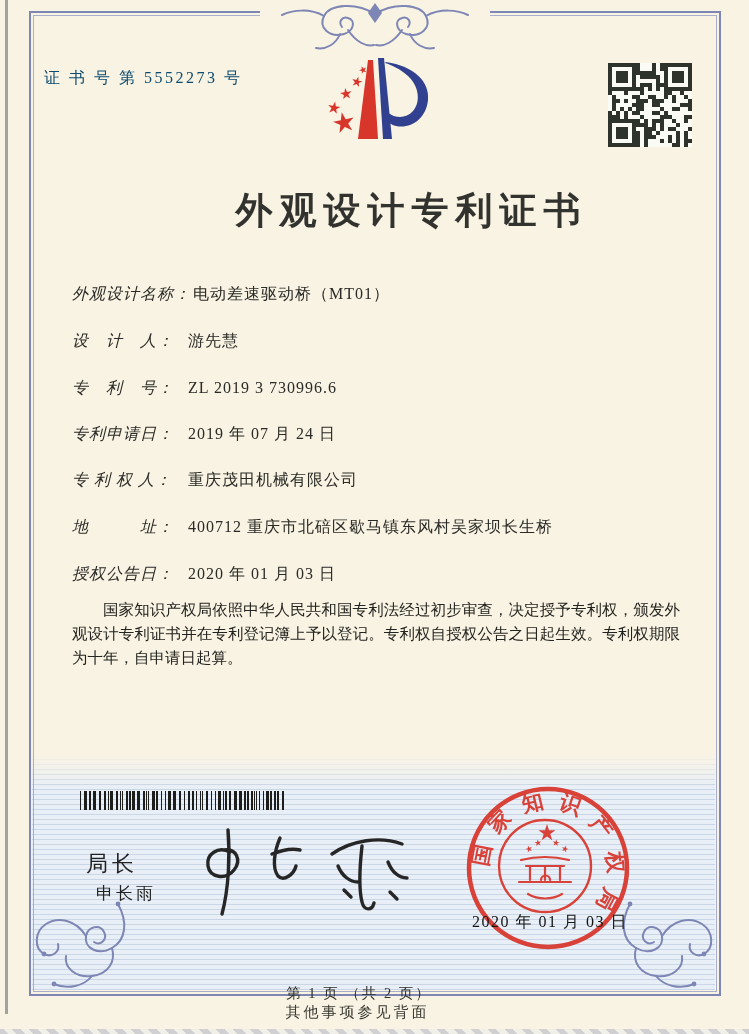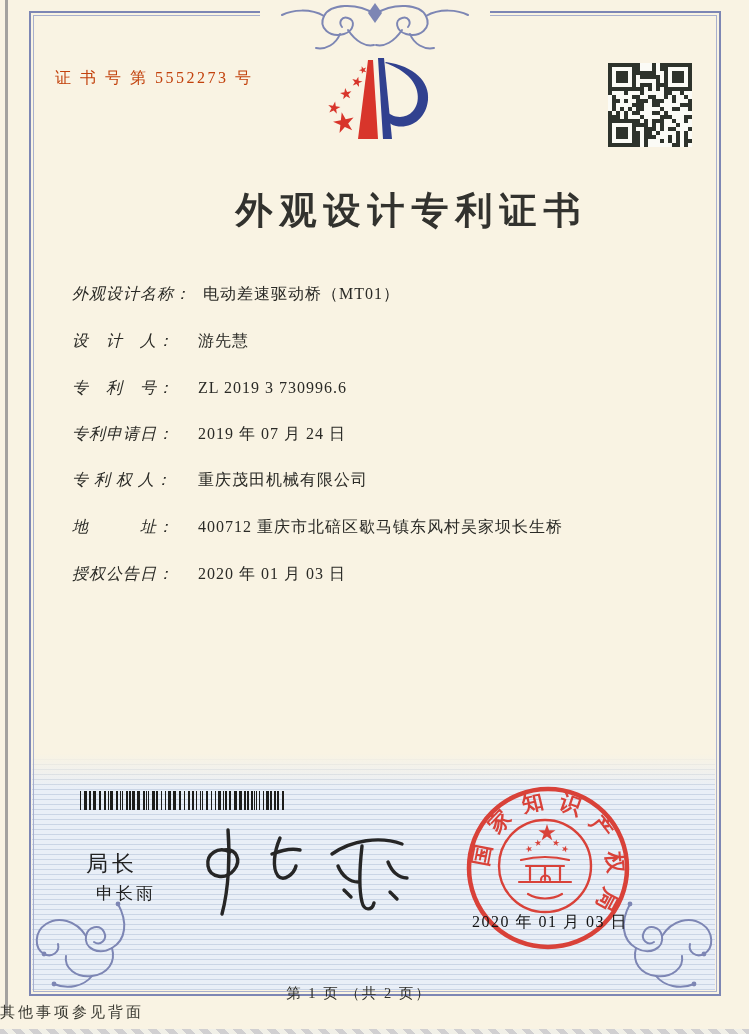--- a/index.html
+++ b/index.html
@@ -16,35 +16,35 @@
   
   .frame{position:absolute;left:29px;top:11px;width:688px;height:981px;border:2px solid #7d86b4;z-index:2;}
   .frame-inner{position:absolute;inset:2px;border:1px solid #a8afcd;}
   
   .wave-zone{position:absolute;left:32px;top:754px;width:683px;height:236px;z-index:1;
     background-color:#e9eff7;
     background-image:repeating-linear-gradient(to bottom, rgba(122,146,184,.28) 0 1px, rgba(233,239,247,0) 1px 5px);}
   .wave-zone::before{content:"";position:absolute;left:0;top:0;width:100%;height:34px;
     background:linear-gradient(#f9f3e3,rgba(249,243,227,0));}
   .abs{position:absolute;z-index:4;}
-  .cert-no{left:55px;top:68px;font-size:16px;letter-spacing:2.5px;color:#c2410c;}
+  .cert-no{left:44px;top:68px;font-size:16px;letter-spacing:2.5px;color:#0c4a6e;}
   .title{left:0;top:186px;width:749px;text-align:center;font-size:37px;font-weight:700;
     letter-spacing:7px;color:#32322e;margin-left:37px;}
   .field-row{left:72px;width:640px;font-size:16px;letter-spacing:1px;color:#2a2a26;}
   .flabel{display:inline-block;min-width:114px;font-style:italic;}
-  .fvalue{margin-left:12px;text-align:center;}
+  .fvalue{margin-left:2px;text-align:center;}
   .pair2{position:absolute;left:304px;top:0;}
   .paras{left:72px;top:598px;width:608px;font-size:15.5px;line-height:23.8px;
     text-align:justify;color:#23231f;z-index:4;position:absolute;}
   .paras p{margin:0 0 2px 0;text-indent:2em;}
   .director-title{left:86px;top:849px;font-size:22px;letter-spacing:4px;color:#222;}
   .director-name{left:96px;top:882px;font-size:17px;letter-spacing:3px;color:#222;}
   .seal-date{left:472px;top:912px;font-size:16px;letter-spacing:1.5px;color:#141414;z-index:7;}
   .footer-page{left:0;top:959px;width:718px;text-align:center;font-size:14.5px;letter-spacing:2px;color:#2d2d28;margin-top:25px;}
-  .back-note{left:0;top:1003px;width:715px;text-align:left;font-size:15px;letter-spacing:3px;color:#3a3a32;z-index:4;position:absolute;}
+  .back-note{left:0;top:1003px;width:715px;text-align:center;font-size:15px;letter-spacing:3px;color:#3a3a32;z-index:4;position:absolute;}
   svg{display:block;}
   .logo{left:300px;top:42px;z-index:4;position:absolute;}
   .qr{left:608px;top:63px;z-index:4;position:absolute;}
   .barcode{left:80px;top:791px;z-index:4;position:absolute;}
   .signature{left:192px;top:824px;z-index:5;position:absolute;}
   .seal{left:452px;top:772px;z-index:6;position:absolute;opacity:.93;}
   .ornament-top{left:252px;top:0;z-index:3;position:absolute;}
   .flourish{z-index:3;position:absolute;}
 </style>
 </head>
@@ -369,20 +369,21 @@
   <span class="flabel">专 利 权 人：</span><span class="fvalue">重庆茂田机械有限公司</span>
 </div>
 <div class="abs field-row" style="top:517px">
   <span class="flabel">地　　　址：</span><span class="fvalue">400712 重庆市北碚区歇马镇东风村吴家坝长生桥</span>
 </div>
 <div class="abs field-row" style="top:564px">
   <span class="flabel">授权公告日：</span><span class="fvalue">2020 年 01 月 03 日</span>
 </div>
 
 <div class="paras">
+  <p>国家知识产权局依照中华人民共和国专利法经过初步审查，决定授予专利权，颁发外观设计专利证书并在专利登记簿上予以登记。专利权自授权公告之日起生效。专利权期限为十年，自申请日起算。</p>
 </div>
 
 <svg class="barcode" width="206" height="20" viewBox="0 0 206 20">
   <g id="bc-bars" fill="#1d1d1b">
       <rect x="0" y="0" width="1" height="19"></rect>
       <rect x="4" y="0" width="3" height="19"></rect>
       <rect x="9" y="0" width="2" height="19"></rect>
       <rect x="13" y="0" width="3" height="19"></rect>
       <rect x="19" y="0" width="2" height="19"></rect>
       <rect x="24" y="0" width="2" height="19"></rect>

